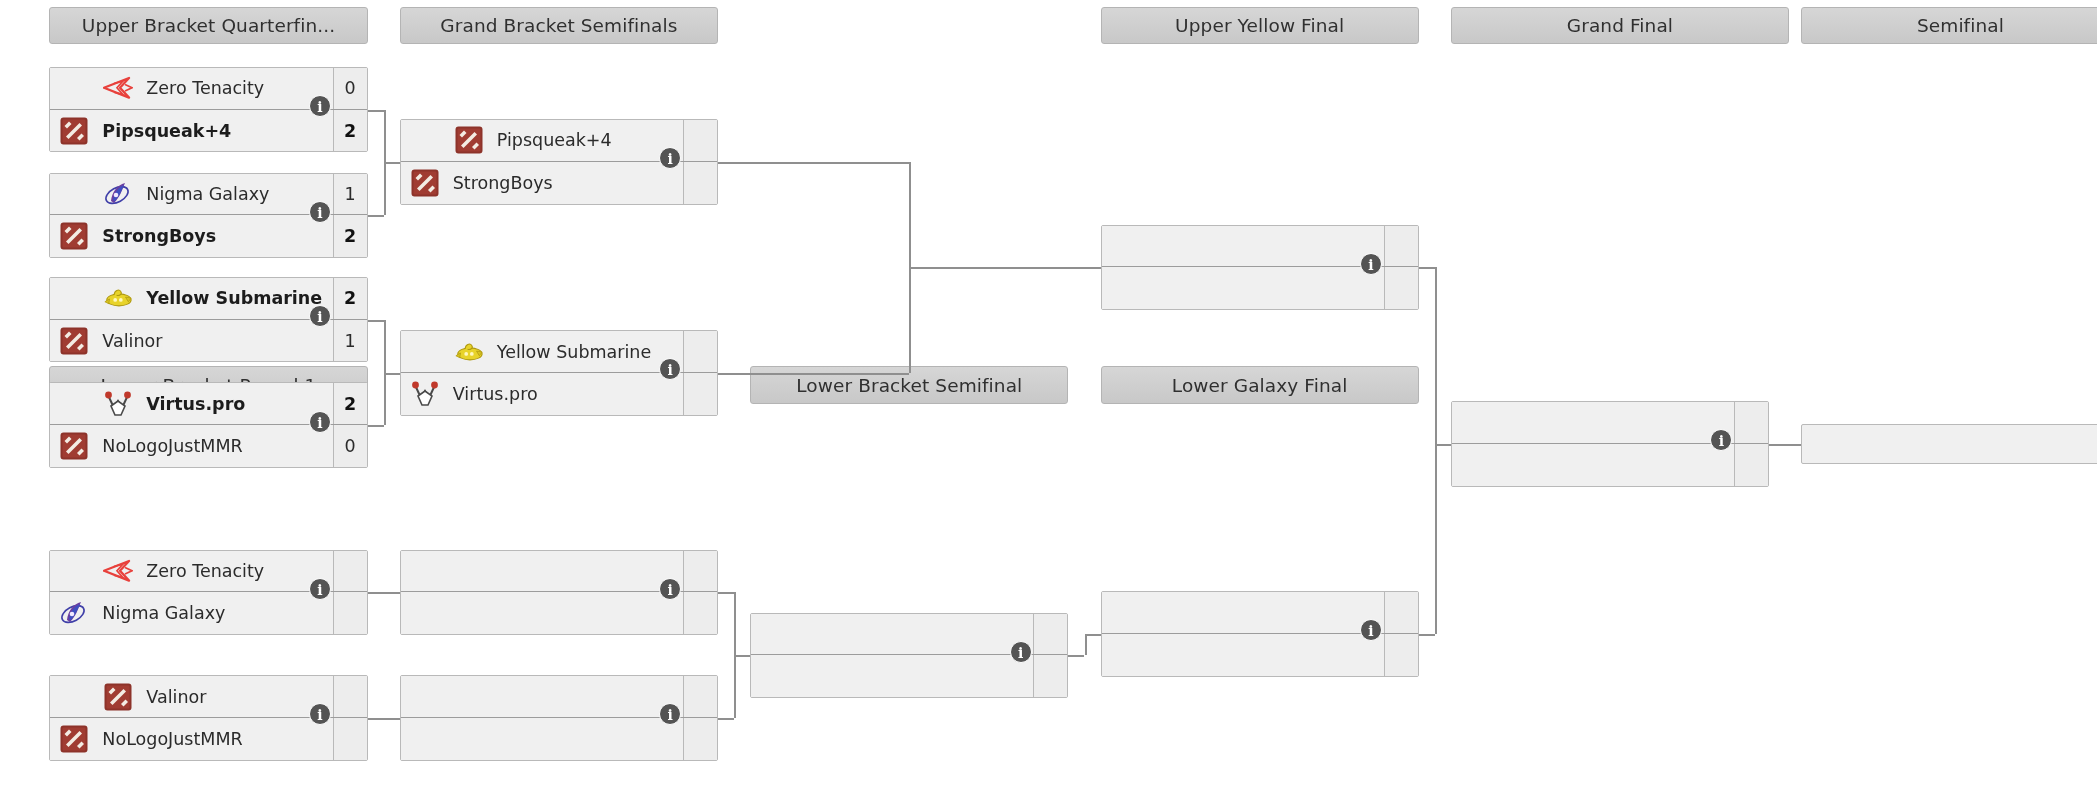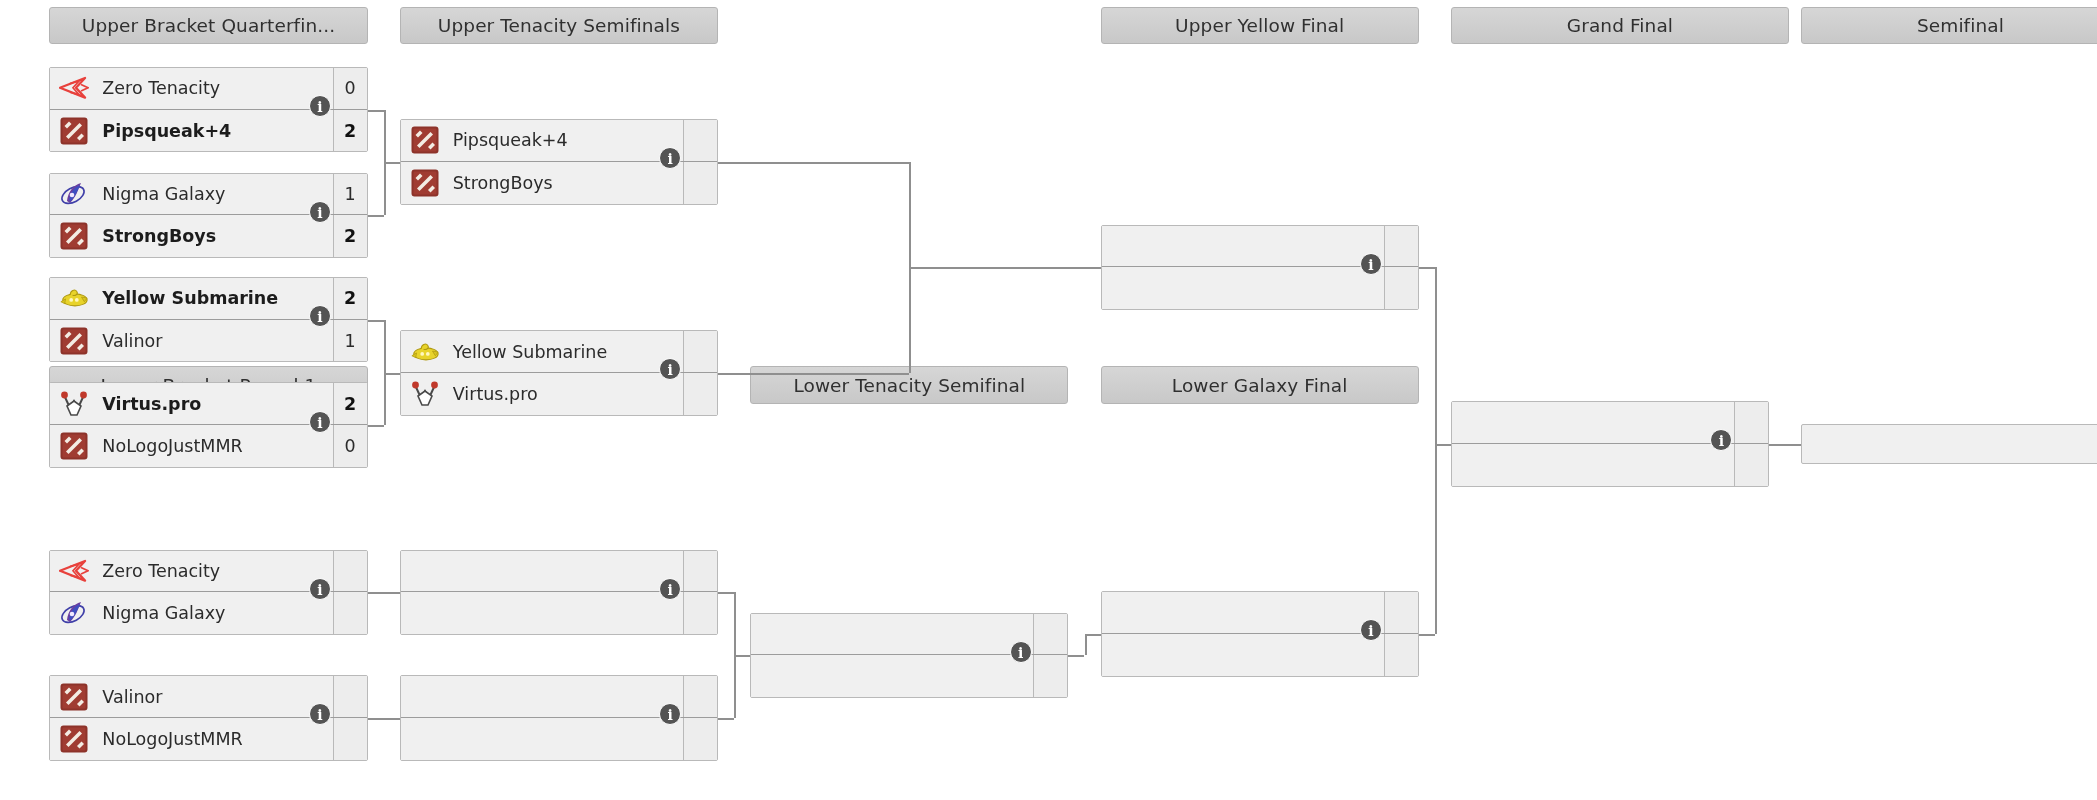--- a/index.html
+++ b/index.html
@@ -38,21 +38,21 @@
     overflow:visible;
   }
   .match .row{
     position:relative;
     box-sizing:border-box;
     height:50%;
     display:flex;
     align-items:center;
     background:#f0f0f0;
   }
-  .match .row.top{border-bottom:1px solid #9c9c9c;}
+  .match .row.top{border-bottom:1px solid #9c9c9c;padding-left:44px;}
   .match .row .logo{
     width:30px;height:30px;margin-left:9px;
     flex:0 0 auto;
     display:flex;align-items:center;justify-content:center;
   }
   .match .row .logo svg{display:block;}
   .match .row .tname{
     flex:1 1 auto;
     padding-left:13px;
     font-size:17.5px;
@@ -105,29 +105,29 @@
     background:#f0f0f0;
     border-radius:2px;
   }
 </style>
 </head>
 <body>
 
 <div id="stage">
   <div id="headers-upper">
       <div class="round-header" style="left: 13.37px; top: 6.69px; width: 318.29px; height: 37.45px;">Upper Bracket Quarterfin...</div>
-      <div class="round-header" style="left: 363.77px; top: 6.69px; width: 318.29px; height: 37.45px;">Upper Tenacity Semifinals</div>
+      <div class="round-header" style="left: 363.77px; top: 6.69px; width: 318.29px; height: 37.45px;">Grand Bracket Semifinals</div>
       <div class="round-header" style="left: 1064.55px; top: 6.69px; width: 318.29px; height: 37.45px;">Upper Yellow Final</div>
       <div class="round-header" style="left: 1414.94px; top: 6.69px; width: 338px; height: 37.45px;">Grand Final</div>
       <div class="round-header" style="left: 1765.33px; top: 6.69px; width: 318.29px; height: 37.45px;">Semifinal</div>
     </div>
   <div id="headers-lower">
       <div class="round-header" style="left: 13.37px; top: 366.44px; width: 318.29px; height: 37.45px;">Lower Bracket Round 1</div>
       <div class="round-header" style="left: 363.77px; top: 366.44px; width: 318.29px; height: 37.45px;">Lower Bracket Round 2</div>
-      <div class="round-header" style="left: 714.16px; top: 366.44px; width: 318.29px; height: 37.45px;">Lower Tenacity Semifinal</div>
+      <div class="round-header" style="left: 714.16px; top: 366.44px; width: 318.29px; height: 37.45px;">Lower Bracket Semifinal</div>
       <div class="round-header" style="left: 1064.55px; top: 366.44px; width: 318.29px; height: 37.45px;">Lower Galaxy Final</div>
     </div>
   <div id="connectors">
       <div class="conn h" style="left: 331.67px; top: 109.66px; width: 16.05px;"></div>
       <div class="conn h" style="left: 331.67px; top: 215.32px; width: 16.05px;"></div>
       <div class="conn v" style="left: 347.72px; top: 109.66px; height: 105.65px;"></div>
       <div class="conn h" style="left: 347.72px; top: 161.82px; width: 16.05px;"></div>
       <div class="conn h" style="left: 331.67px; top: 319.63px; width: 16.05px;"></div>
       <div class="conn h" style="left: 331.67px; top: 425.28px; width: 16.05px;"></div>
       <div class="conn v" style="left: 347.72px; top: 319.63px; height: 105.65px;"></div>

